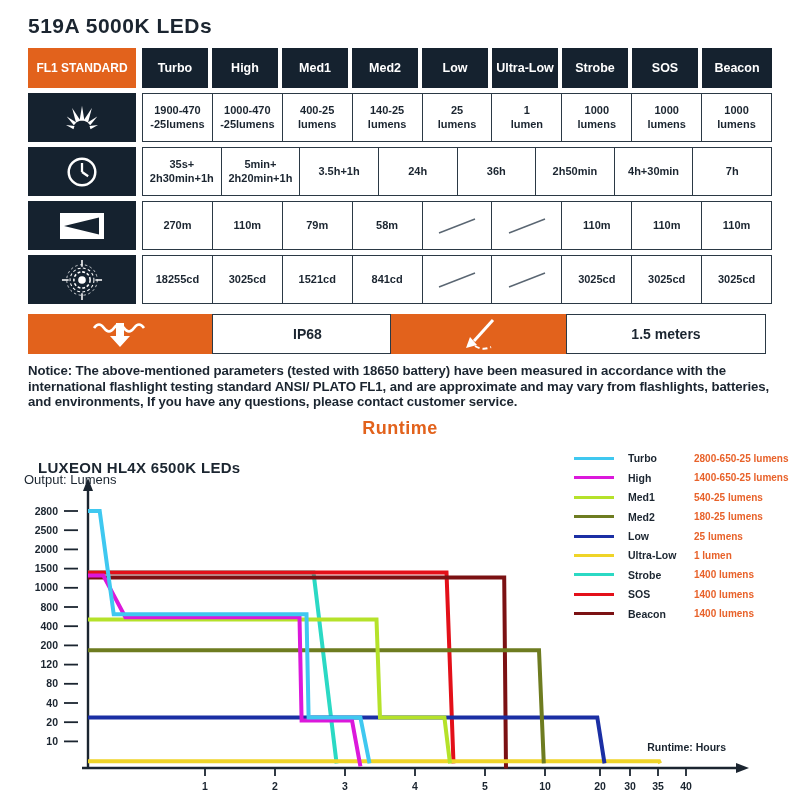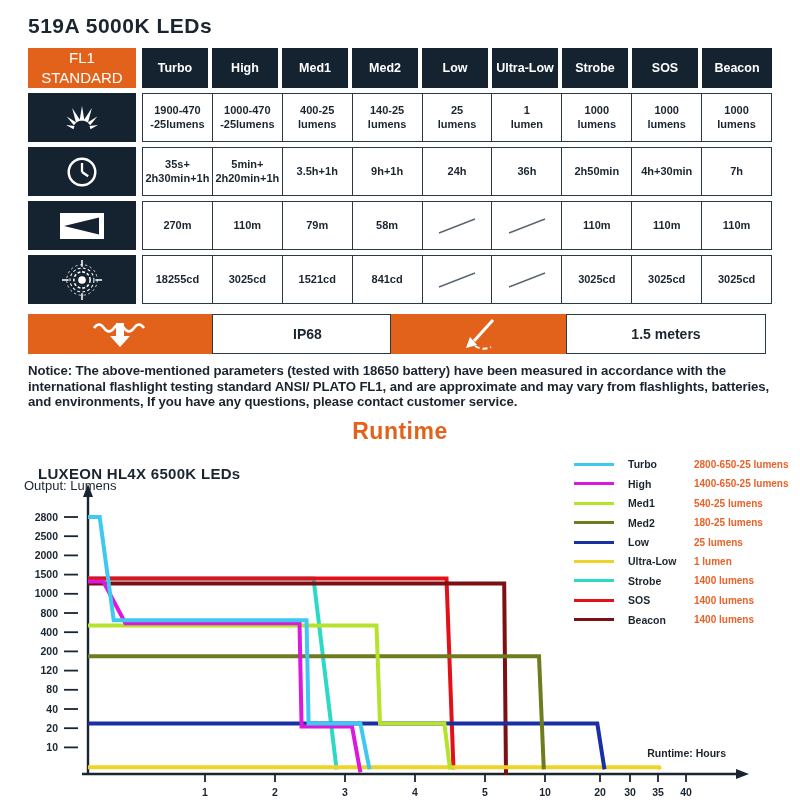--- a/index.html
+++ b/index.html
@@ -3,21 +3,21 @@
 <meta charset="utf-8">
 <style>
   html,body{margin:0;padding:0;background:#ffffff;}
   body{width:800px;height:800px;overflow:hidden;font-family:"Liberation Sans",sans-serif;color:#1b2530;}
   .page{position:relative;width:800px;height:800px;}
 
   .main-title{margin:14px 0 10px 28px;font-size:21px;font-weight:700;letter-spacing:.5px;color:#1b2530;}
 
   .spec{margin-left:28px;width:744px;}
   .thead{display:flex;height:40px;}
-  .fl1{width:108px;background:#e2621c;color:#fff;font-size:15px;font-weight:400;
+  .fl1{width:108px;background:#e2621c;color:#fff;font-size:12px;font-weight:700;
        display:flex;align-items:center;justify-content:center;text-align:center;
        padding:0 8px;box-sizing:border-box;line-height:1.35;}
   .hwrap{display:flex;flex:1;margin-left:6px;}
   .hslot{flex:1;display:flex;}
   .hbox{flex:1;margin-right:4px;background:#15222f;color:#fff;font-size:12.5px;font-weight:700;
         display:flex;align-items:center;justify-content:center;text-align:center;}
   .hslot:last-child .hbox{margin-right:0;}
 
   .trow{display:flex;height:49px;margin-top:5px;}
   .icell{width:108px;background:#15222f;display:flex;align-items:center;justify-content:center;}
@@ -28,21 +28,21 @@
 
   .ratings{display:flex;margin:10px 0 0 28px;width:744px;height:40px;}
   .rorange{background:#e2621c;display:flex;align-items:center;justify-content:center;}
   .rwhite{border:1px solid #2b3945;box-sizing:border-box;display:flex;align-items:center;justify-content:center;
           font-size:14px;font-weight:700;color:#1b2530;}
   .r1{width:184px;} .r2{width:179px;padding-left:12px;} .r3{width:175px;} .r4{width:200px;}
 
   .notice{margin:9px 9px 0 28px;width:748px;font-size:13.2px;line-height:15.6px;font-weight:600;
           color:#1b2530;letter-spacing:-.1px;}
 
-  .runtime-heading{margin-top:8px;text-align:center;font-size:23px;font-weight:700;color:#e2621c;letter-spacing:.5px;}
+  .runtime-heading{margin-top:8px;text-align:center;font-size:18px;font-weight:700;color:#e2621c;letter-spacing:.5px;}
 
   .chart{position:relative;width:800px;height:366px;margin-top:2px;}
   .chart svg{position:absolute;left:0;top:0;}
   .chart-title{position:absolute;left:38px;top:18px;font-size:15px;font-weight:700;color:#1b2530;letter-spacing:.3px;}
   .ylabel{position:absolute;left:24px;top:31px;font-size:13px;font-weight:400;color:#1b2530;}
   .xlabel{position:absolute;right:74px;top:300px;font-size:10.5px;font-weight:700;color:#1b2530;}
   .legend{position:absolute;left:574px;top:8px;}
   .legend-row{display:flex;align-items:center;height:19.4px;}
   .legend-swatch{width:40px;height:3px;margin-right:14px;flex:none;}
   .legend-label{width:66px;font-size:10.5px;font-weight:700;color:#1b2530;flex:none;}
@@ -133,21 +133,20 @@
           <line x1="20" y1="20" x2="20" y2="10.5" stroke="#ffffff" stroke-width="2.4"></line>
           <line x1="20" y1="20" x2="26.5" y2="24.5" stroke="#ffffff" stroke-width="2.4"></line>
         </svg>
       </div>
       <div class="cells">
         <div class="cell">35s+
 2h30min+1h</div>
         <div class="cell">5min+
 2h20min+1h</div>
         <div class="cell">3.5h+1h</div>
-        <div class="cell">9h+1h</div>
         <div class="cell">24h</div>
         <div class="cell">36h</div>
         <div class="cell">2h50min</div>
         <div class="cell">4h+30min</div>
         <div class="cell">7h</div>
       </div>
     </div>
 
     <div class="trow">
       <div class="icell">

